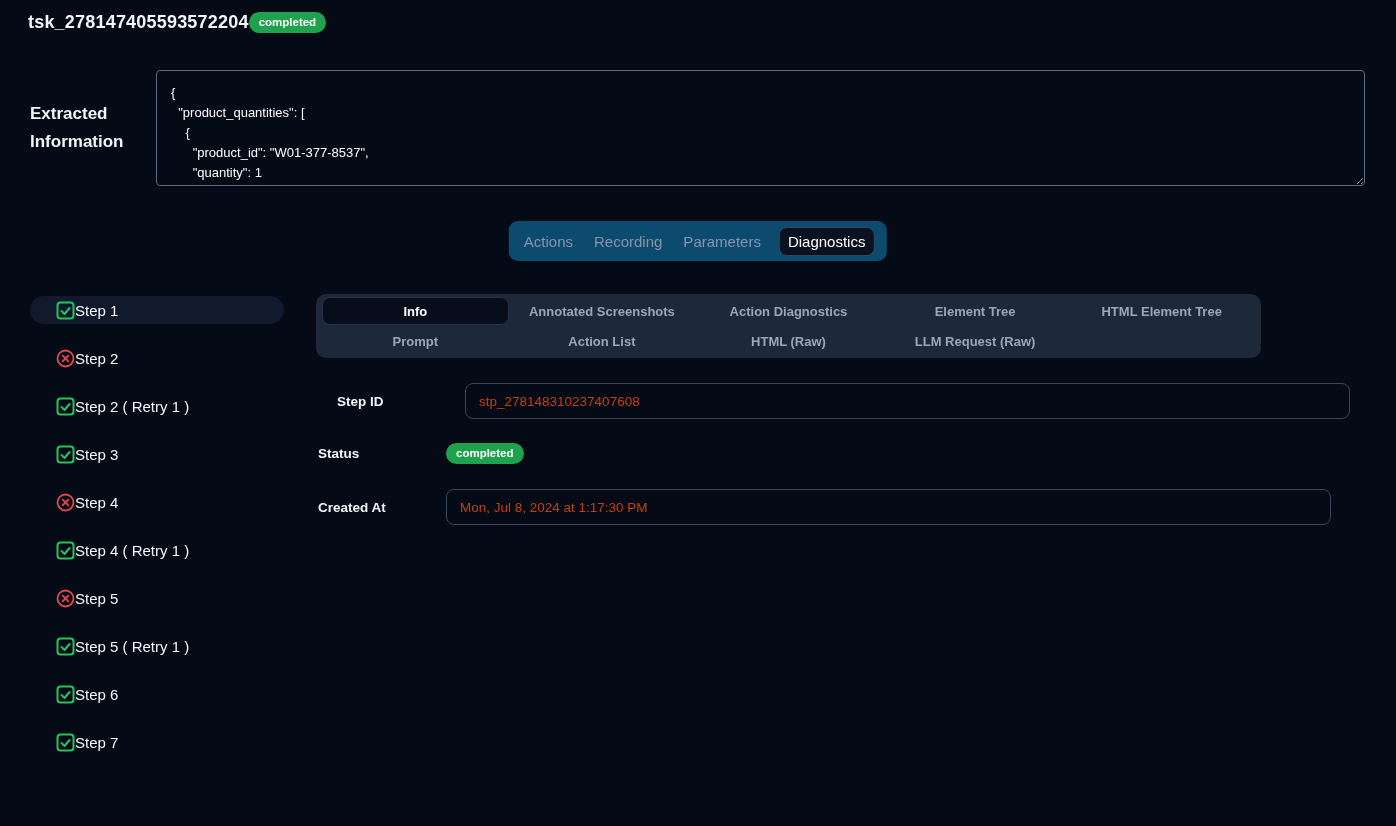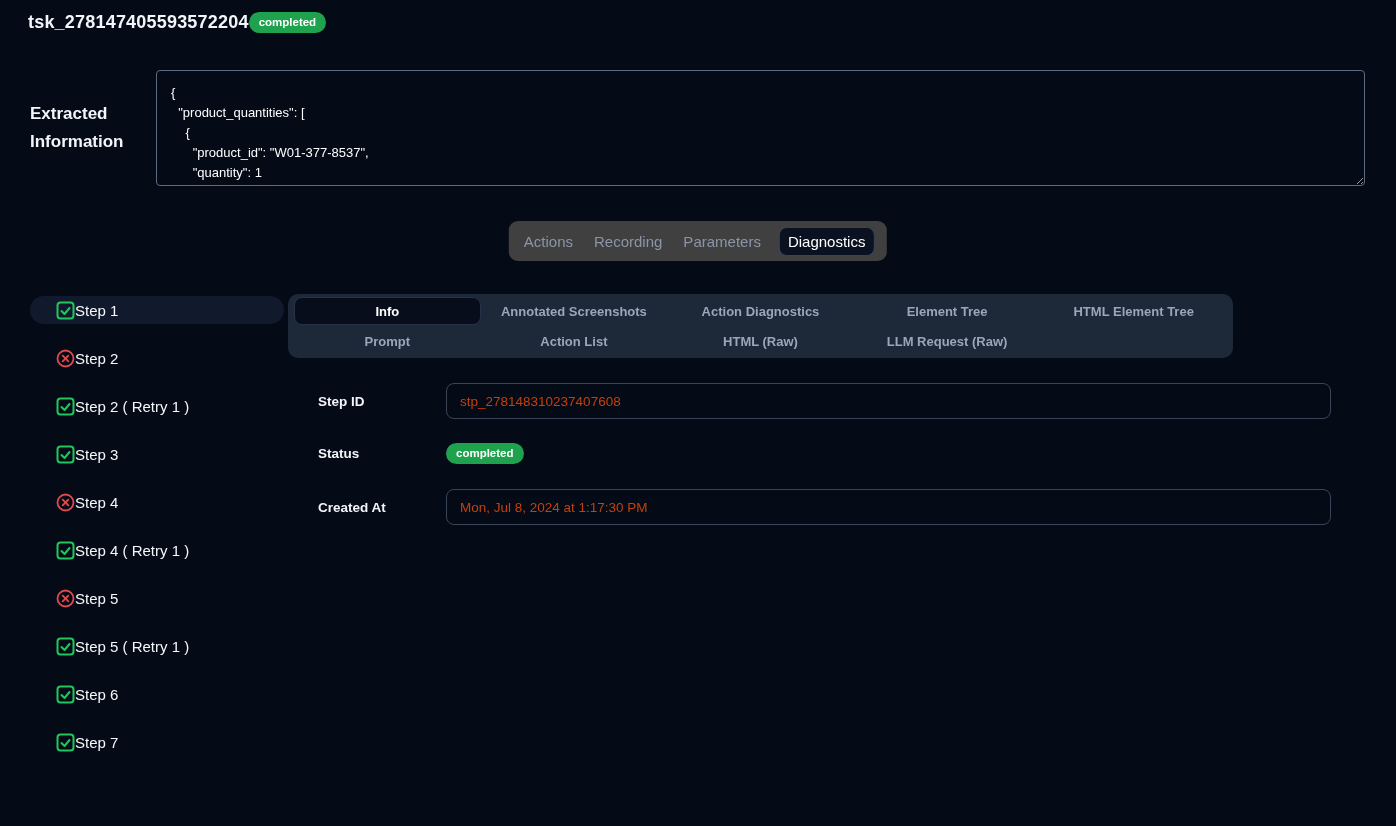--- a/index.html
+++ b/index.html
@@ -34,21 +34,21 @@
     font-family:"Liberation Sans","DejaVu Sans",sans-serif;
     font-size:13px; line-height:20px;
     padding:12px 14px;
     resize:both; overflow:hidden; outline:none;
     white-space:pre;
   }
 
   
   .main-tabs {
     position:absolute; top:221px; left:50%; transform:translateX(-50.1%);
-    height:40px; background:#404040; border-radius:9px;
+    height:40px; background:#0c4a6e; border-radius:9px;
     display:flex; align-items:center; gap:15px; padding:0 12px;
   }
   .main-tab {
     background:transparent; border:1px solid transparent;
     color:#8a95a7; font-size:15px; font-weight:500;
     font-family:inherit; cursor:pointer; white-space:nowrap;
     padding:5px 2px; border-radius:8px;
   }
   .main-tab[data-active="true"] {
     background:#0a1120; border:1px solid #38445a;
@@ -64,39 +64,39 @@
   }
   .step-item[data-selected="true"] { background:#101a2c; }
   .step-label { font-size:15px; font-weight:500; color:#f5f7fa; }
   .step-icon { width:19px; height:19px; display:flex; }
   .step-icon svg { display:none; width:19px; height:19px; }
   .step-icon[data-status="success"] .check-icon-svg { display:block; }
   .step-icon[data-status="error"] .x-icon-svg { display:block; }
 
   
   .sub-tabs {
-    position:absolute; left:288px; top:294px; width:945px; height:64px;
+    position:absolute; left:316px; top:294px; width:945px; height:64px;
     background:#1d2838; border-radius:10px;
     display:grid; grid-template-columns:repeat(5,1fr);
     grid-auto-rows:28px; row-gap:2px; padding:3px 6px; align-content:start;
   }
   .sub-tab {
     background:transparent; border:1px solid transparent;
     color:#9aa7ba; font-size:13px; font-weight:600;
     font-family:inherit; cursor:pointer;
     display:flex; align-items:center; justify-content:center;
     border-radius:8px; white-space:nowrap;
   }
   .sub-tab[data-active="true"] {
     background:#070d1b; border:1px solid #26324a; color:#ffffff;
   }
 
   
   .info-row { position:absolute; left:318px; width:1013px; display:flex; align-items:center; }
-  .info-row-step-id { top:383px; }
+  .info-row-step-id { top:383px;margin-left:19px; }
   .info-row-status { top:440px; height:27px; }
   .info-row-created { top:489px; }
   .info-label { width:128px; font-size:13.5px; font-weight:600; color:#f2f5f9; flex:none; }
   .info-input {
     flex:1; height:36px;
     background:transparent; color:#c2410c;
     border:1px solid #3a4558; border-radius:8px;
     font-family:inherit; font-size:13.5px;
     padding:0 13px; outline:none;
   }

